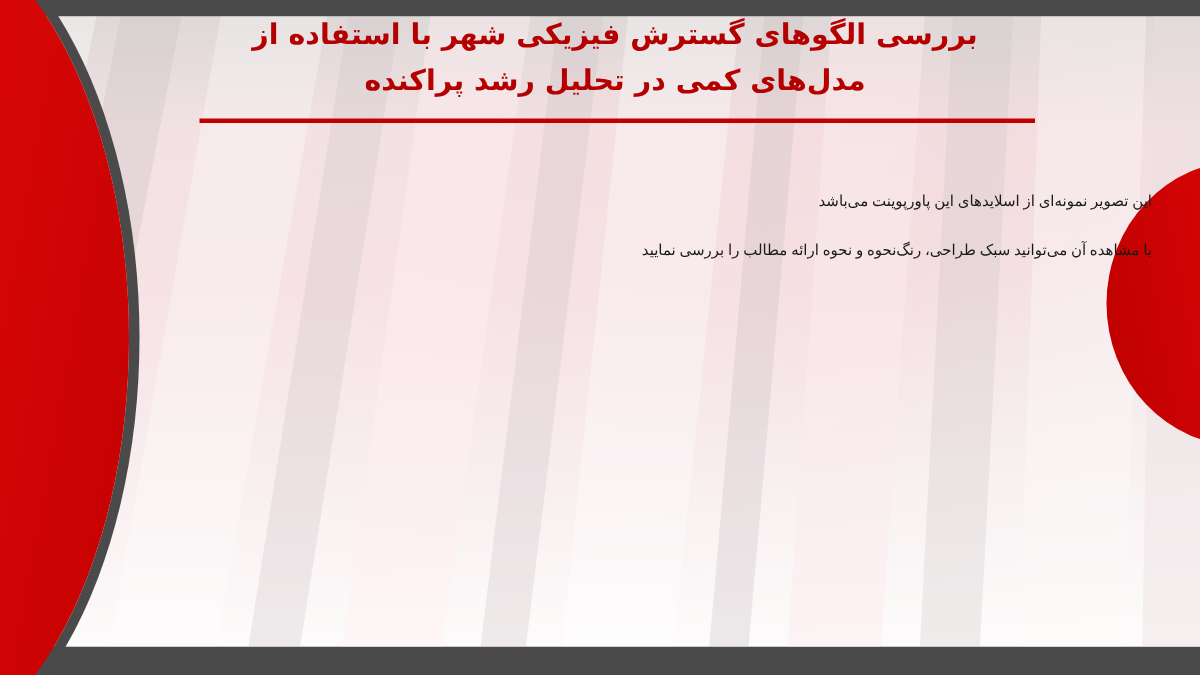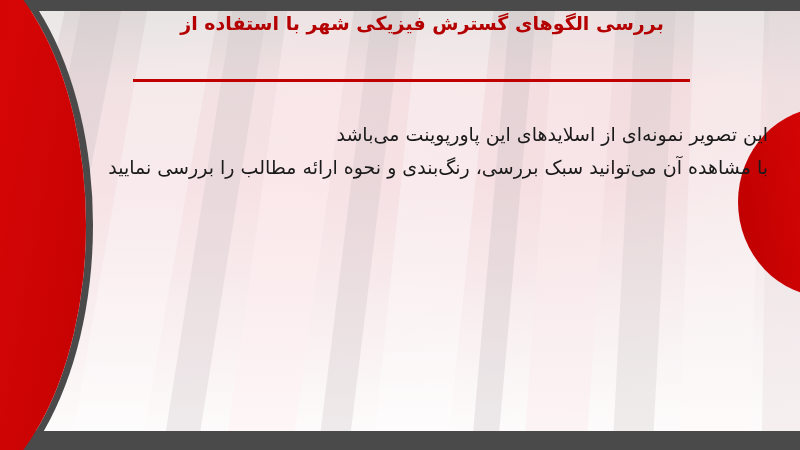--- a/index.html
+++ b/index.html
@@ -88,21 +88,21 @@
     top: 96px;
     width: 180px;
     height: 190px;
     border-radius: 50%;
     background: linear-gradient(260deg, #c60000 0%, #d70505 50%, #bd0000 100%);
   }
 
   
   .title-block {
     position: absolute;
-    left: 132px;
+    left: 120px;
     top: 8px;
     width: 580px;
     text-align: center;
     direction: rtl;
   }
   .title-line {
     color: #b40000;
     font-size: 19px;
     font-weight: bold;
     line-height: 31px;
@@ -122,23 +122,24 @@
   .body-block {
     position: absolute;
     right: 32px;
     top: 118px;
     width: 700px;
     direction: rtl;
     text-align: right;
   }
   .body-line {
     color: #1a1a1a;
-    font-size: 19px;
+    font-size: 10px;
     line-height: 33px;
     white-space: nowrap;
+    font-family: Liberation Serif, serif;
   }
 </style>
 </head>
 <body>
 
 <div id="slide">
 
   <div class="frame-top"></div>
   <div class="frame-bottom"></div>
 
@@ -156,21 +157,22 @@
     <div class="ribbon r11"></div>
     <div class="ribbon r12"></div>
 
     <div class="lens-right"></div>
   </div>
 
   <div class="lens-left"></div>
 
   <div class="title-block">
     <div class="title-line">بررسی الگوهای گسترش فیزیکی شهر با استفاده از</div>
+    <div class="title-line">مدل‌های کمی در تحلیل رشد پراکنده</div>
   </div>
   <div class="title-rule"></div>
 
   <div class="body-block">
     <div class="body-line">این تصویر نمونه‌ای از اسلایدهای این پاورپوینت می‌باشد</div>
-    <div class="body-line">با مشاهده آن می‌توانید سبک بررسی، رنگ‌بندی و نحوه ارائه مطالب را بررسی نمایید</div>
+    <div class="body-line">با مشاهده آن می‌توانید سبک طراحی، رنگ‌نحوه و نحوه ارائه مطالب را بررسی نمایید</div>
   </div>
 
 </div>
 
 </body></html>

